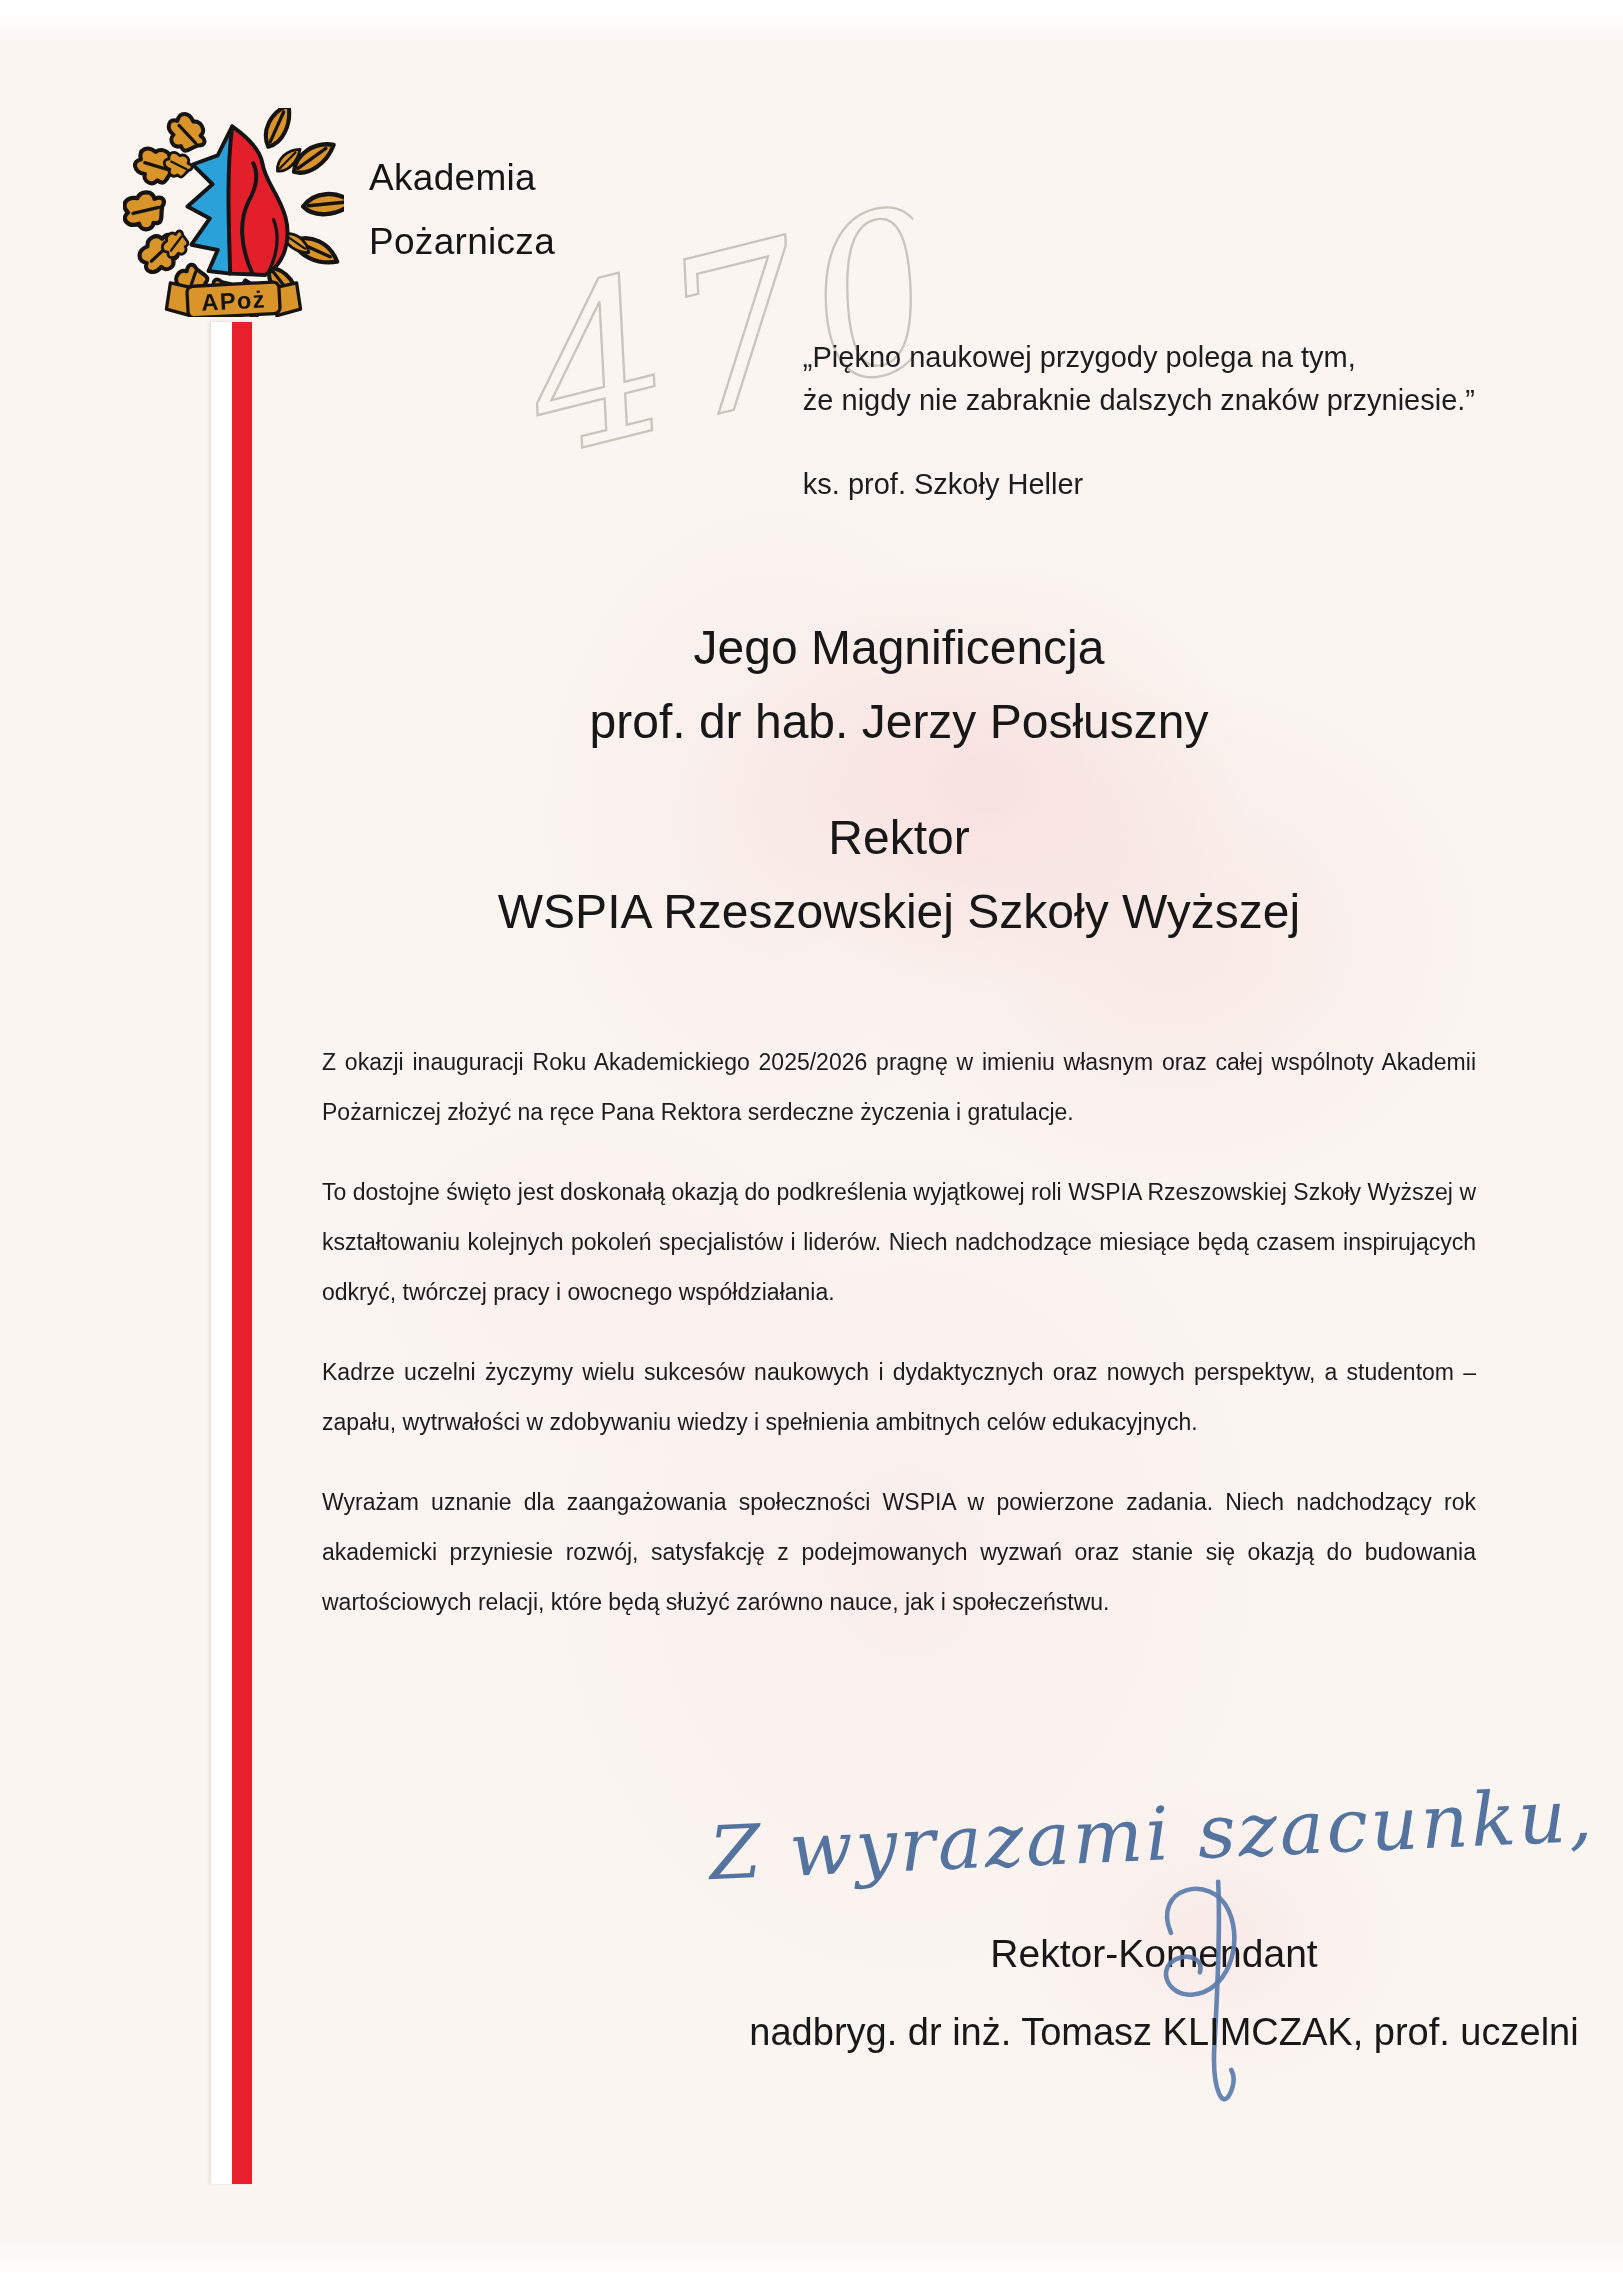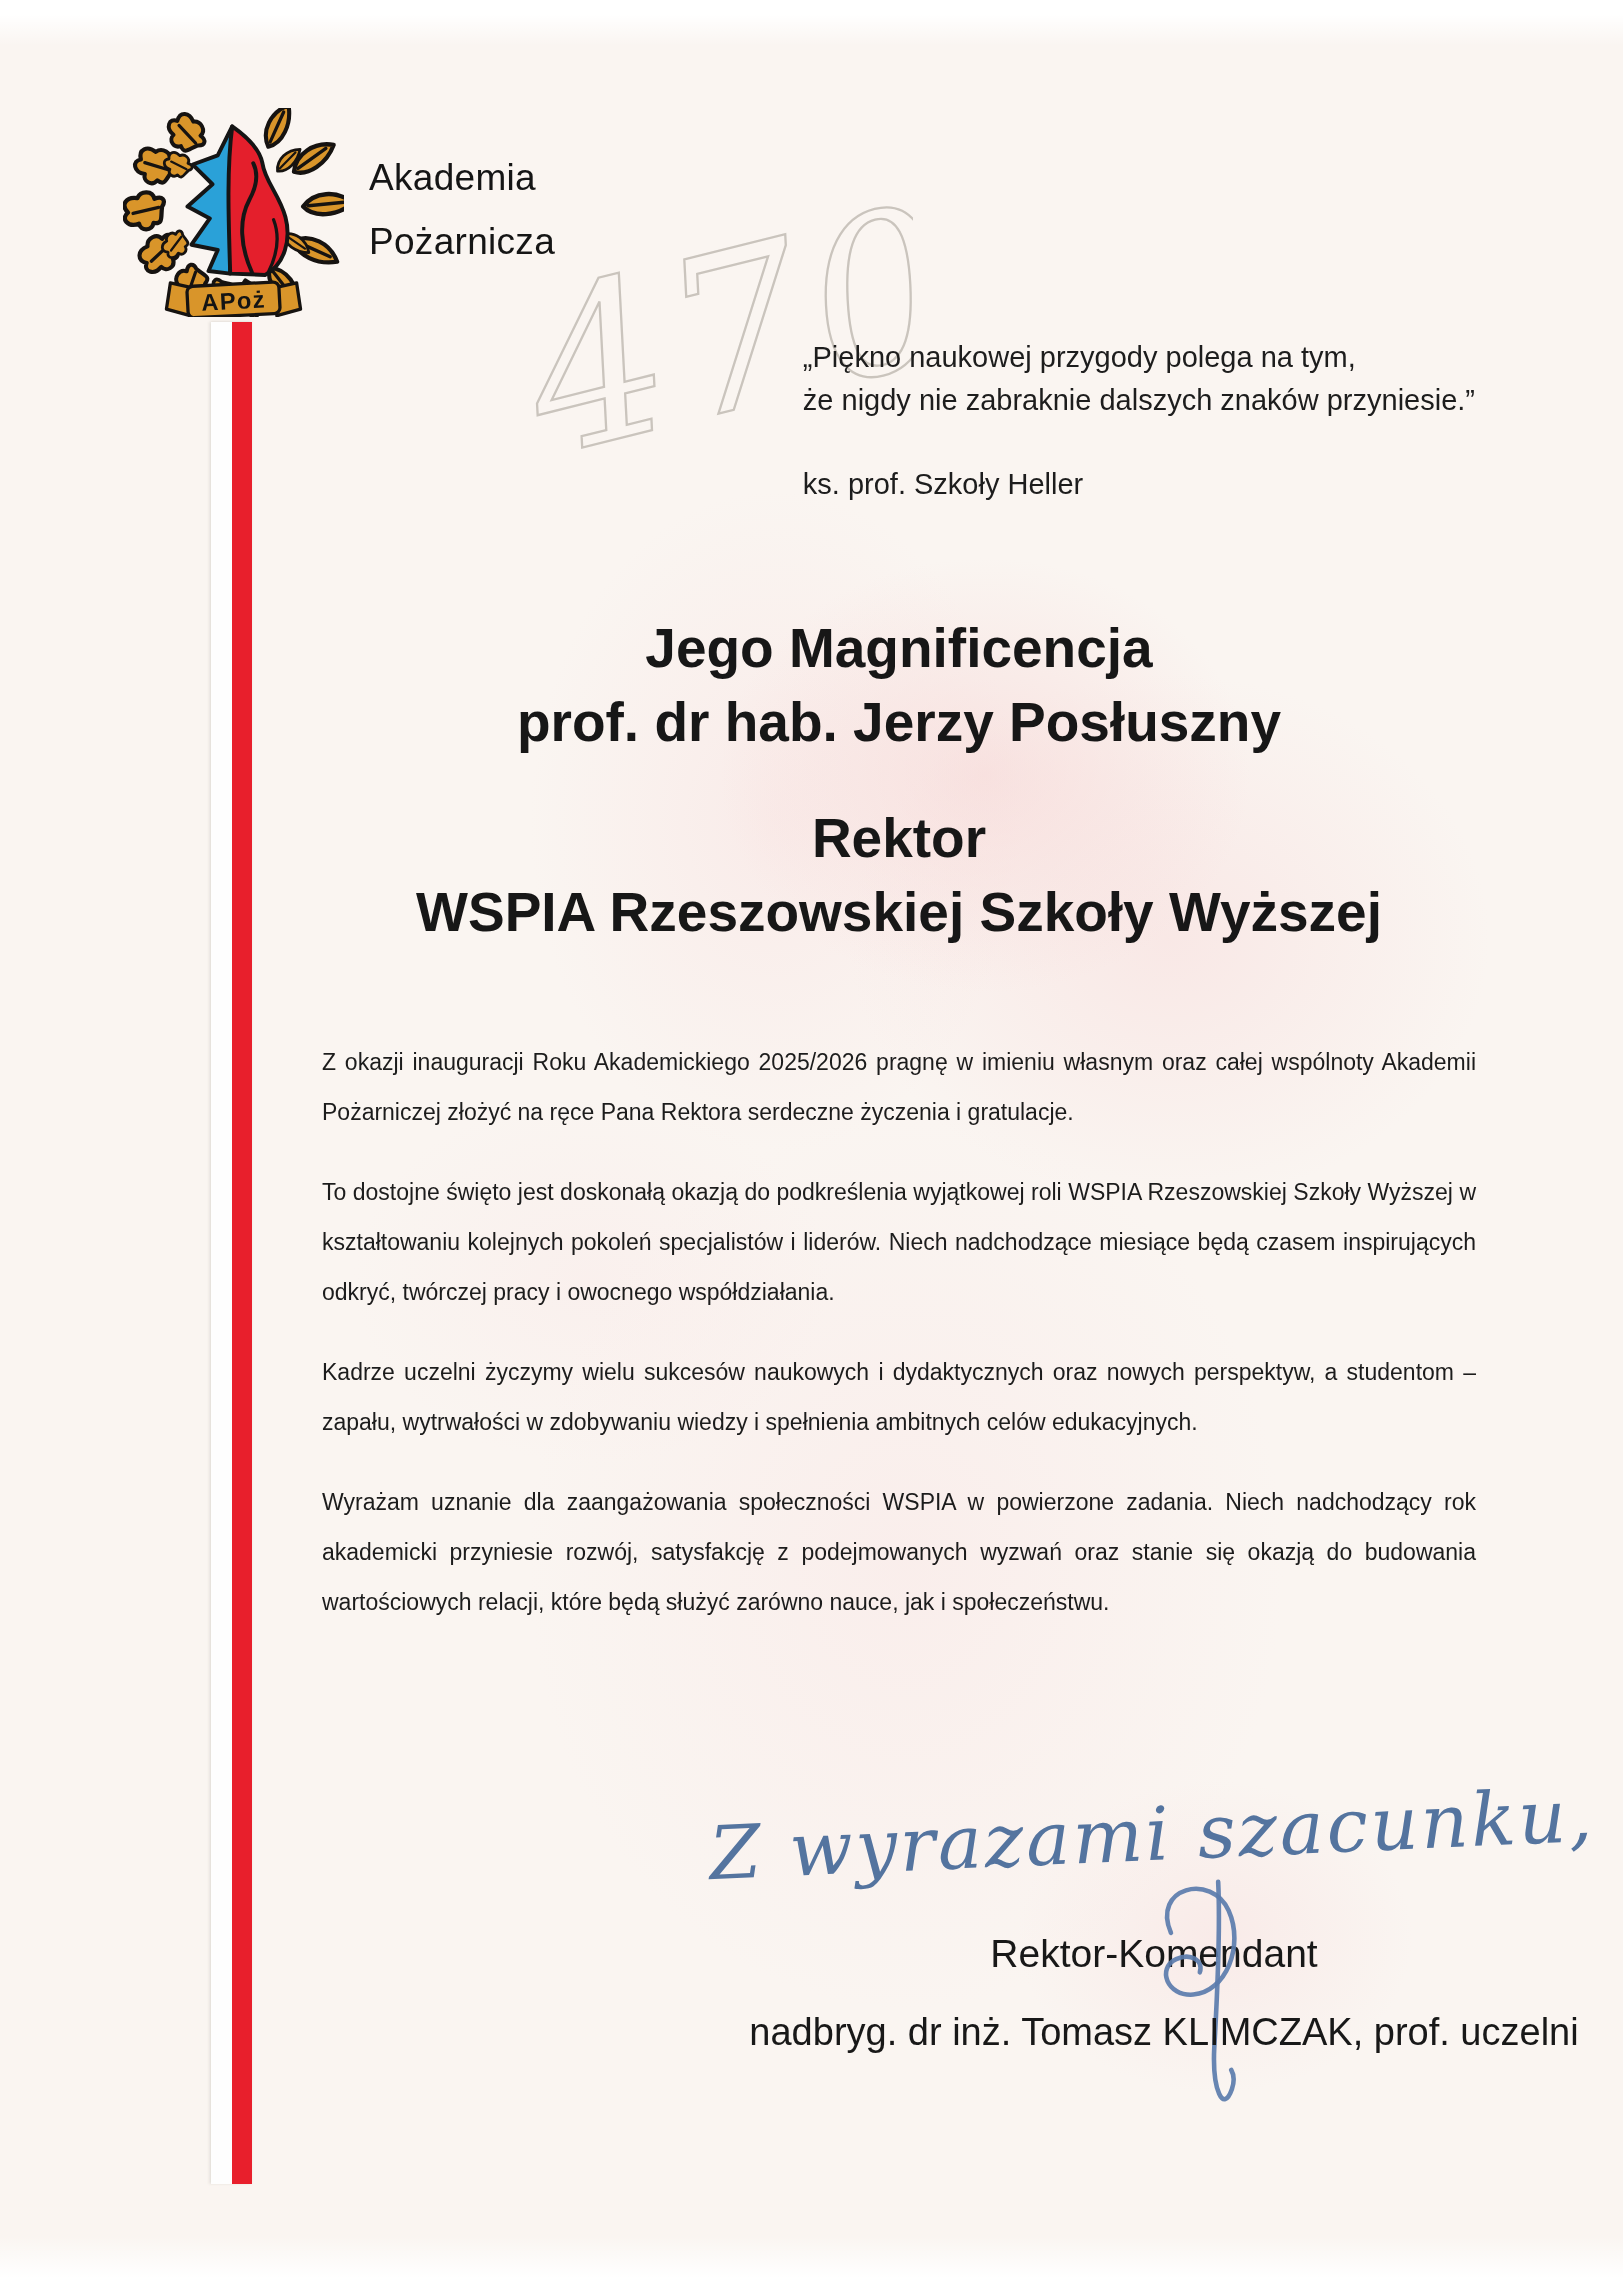--- a/index.html
+++ b/index.html
@@ -45,22 +45,22 @@
   }
   
   .quote{
     right:148px;top:336px;
     font-size:29px;line-height:43px;color:#1d1d1d;
   }
   .quote .attribution{margin-top:41px;}
   
   .addressee{
     left:322px;top:611px;width:1154px;
-    text-align:center;font-weight:700;color:#171717;
-    font-size:55px;line-height:74px;
+    text-align:center;font-weight:400;color:#171717;
+    font-size:48px;line-height:74px;
   }
   .addressee .gap{height:42px;}
   
   .letter-body{
     left:322px;top:1037px;width:1154px;
     font-size:23px;line-height:50px;color:#1c1c1c;
   }
   .letter-body p{
     margin:0 0 30px 0;
     text-align:justify;text-justify:inter-word;

